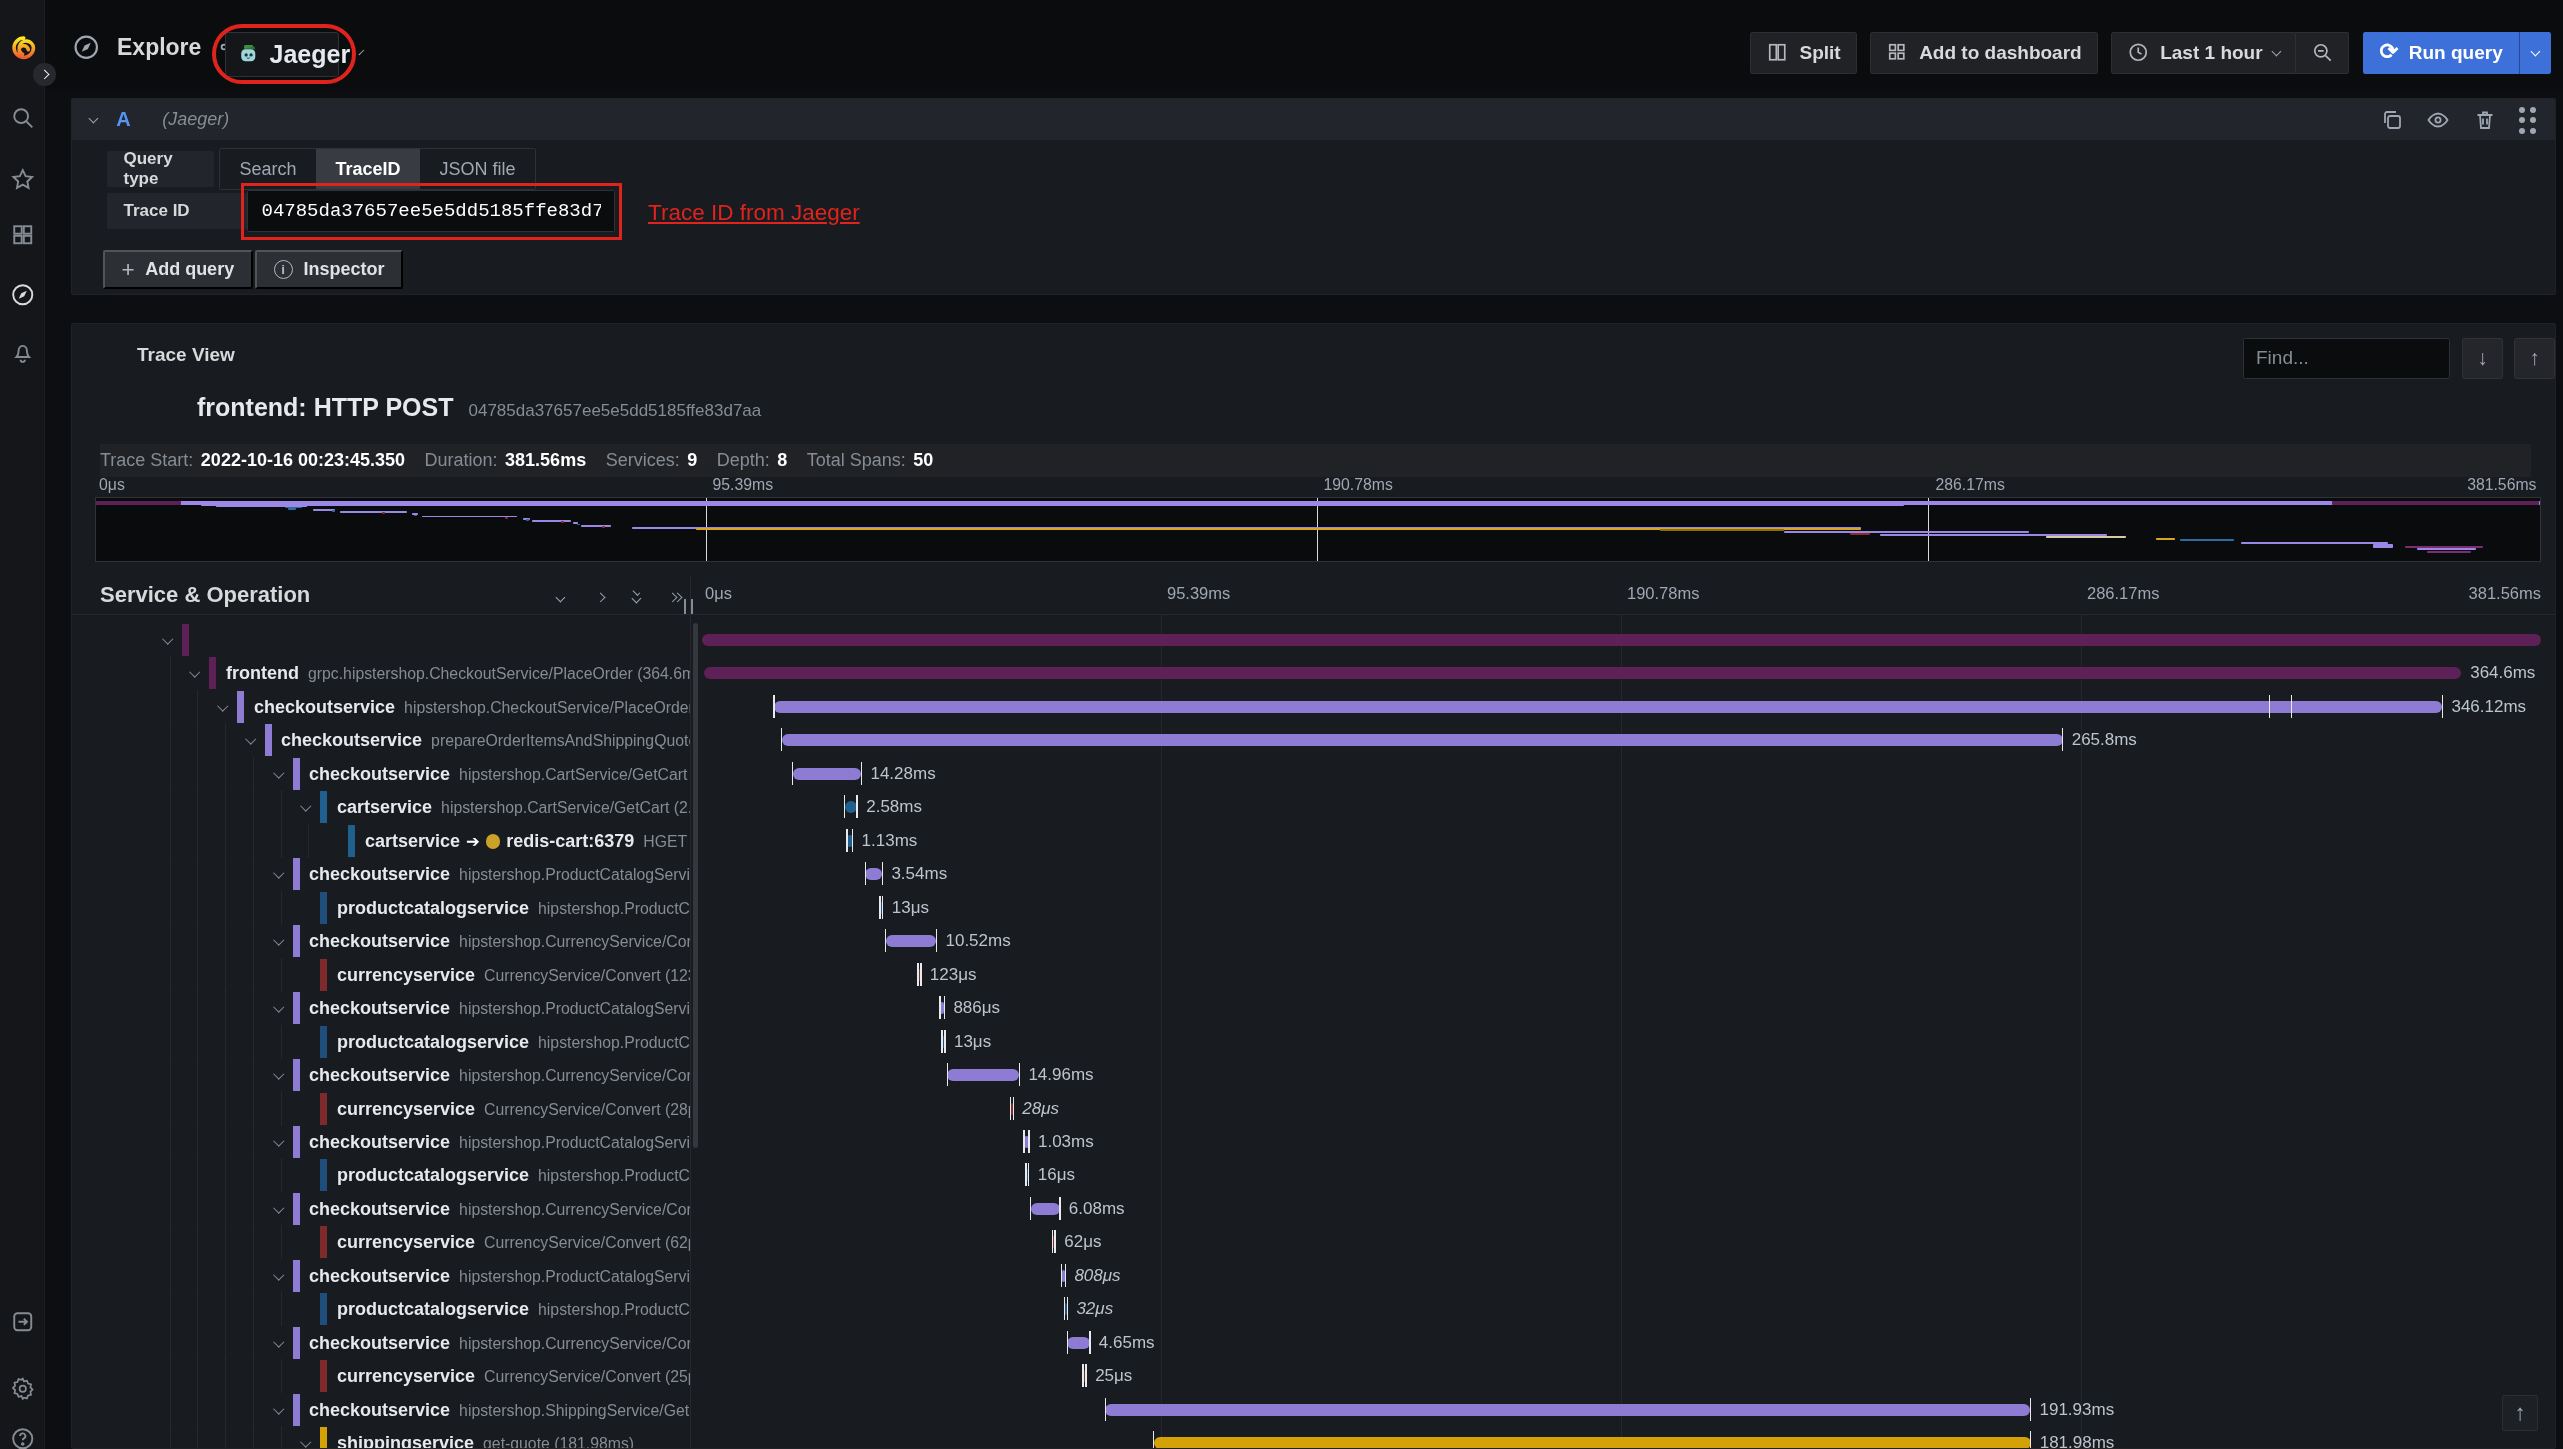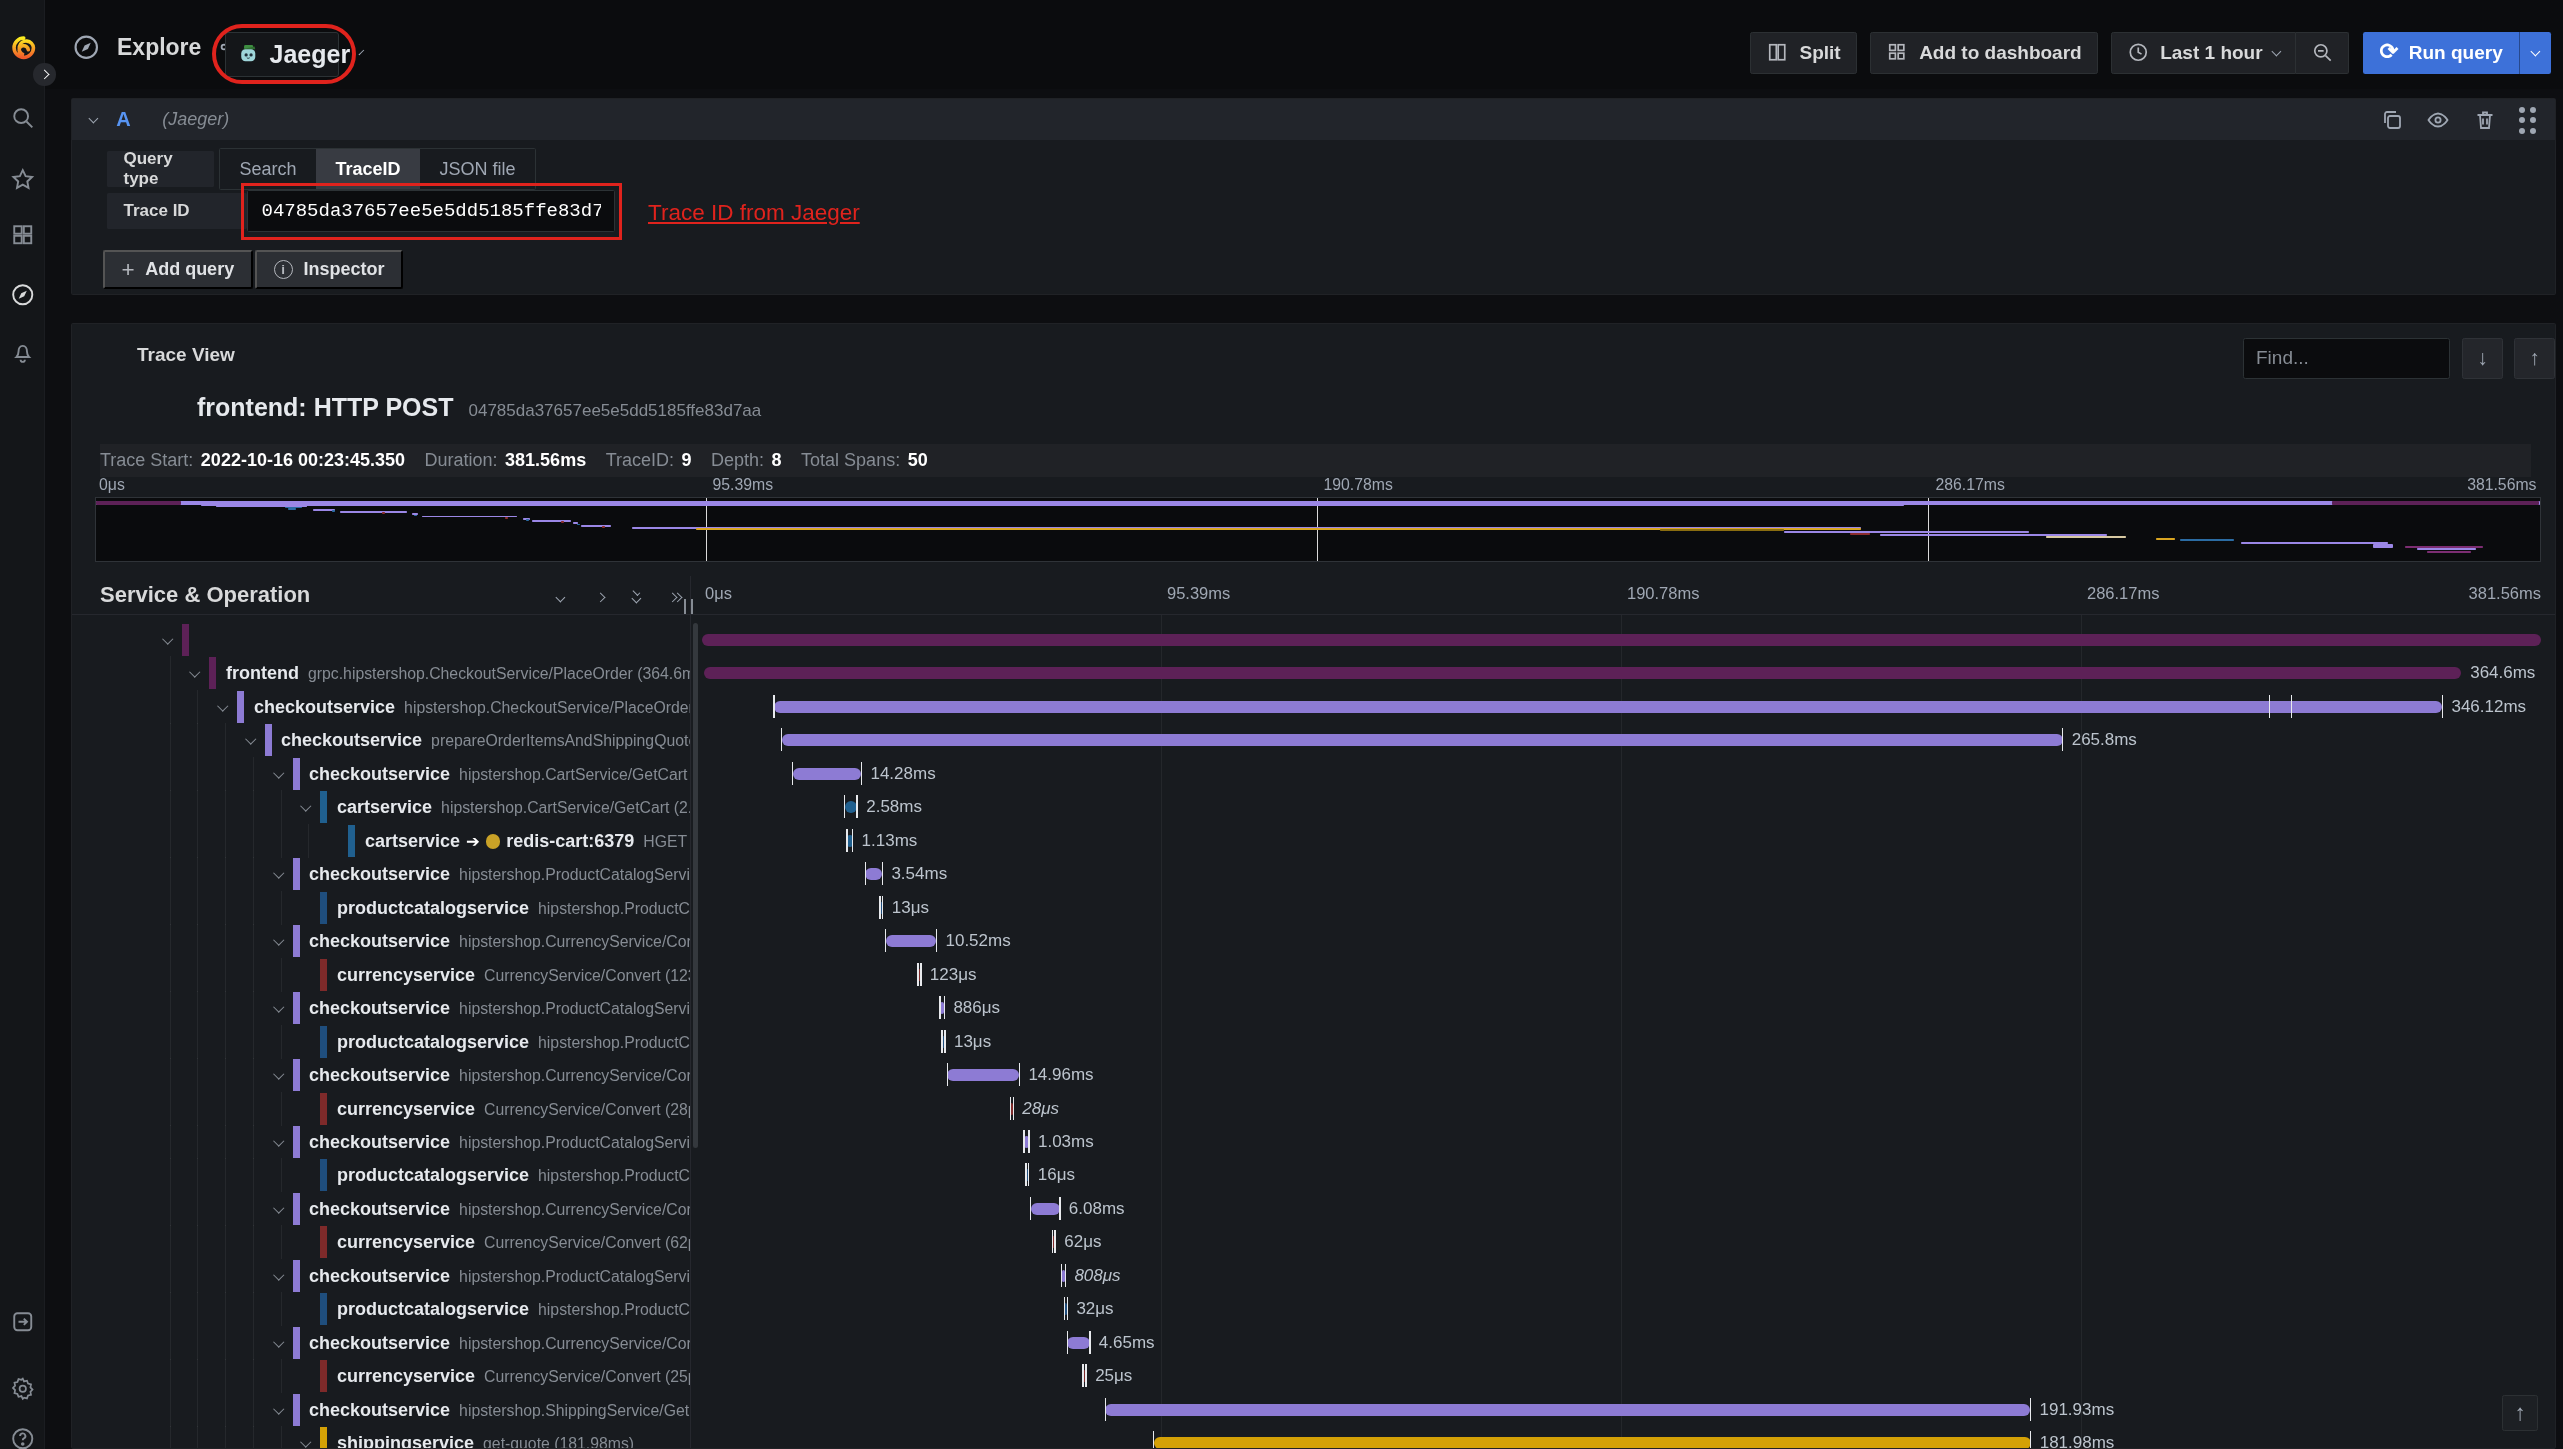--- a/index.html
+++ b/index.html
@@ -327,21 +327,21 @@
   <div id="meta-row">
       <span class="m">
         <span class="ml">Trace Start:</span>
         <span class="mv">2022-10-16 00:23:45.350</span>
       </span>
       <span class="m">
         <span class="ml">Duration:</span>
         <span class="mv">381.56ms</span>
       </span>
       <span class="m">
-        <span class="ml">TraceID:</span>
+        <span class="ml">Services:</span>
         <span class="mv">9</span>
       </span>
       <span class="m">
         <span class="ml">Depth:</span>
         <span class="mv">8</span>
       </span>
       <span class="m">
         <span class="ml">Total Spans:</span>
         <span class="mv">50</span>
       </span>
@@ -757,21 +757,21 @@
           <i class="guide" style="left: 153px;"></i>
           <i class="guide" style="left: 181px;"></i>
           <i class="guide" style="left: 209px;"></i>
           <span class="marker" style="left: 248px; background: rgb(31, 78, 125);"></span>
           <span class="rowtext" style="left: 265px;"><b>productcatalogservice</b><span class="op">hipstershop.ProductCatalogService/(</span></span>
         </div>
         <div class="srow-right">
           <div class="sbar" style="left: 19.71%; width: 0.1%; background: rgb(31, 78, 125);"></div>
           <span class="stick" style="left: calc(19.71% - 0.8px);"></span>
           <span class="stick" style="left: calc(19.87% - 0.8px);"></span>
-          <span class="slabel" style="left: calc(19.87% + 9px);">32μs</span>
+          <span class="slabel" style="left: calc(19.87% + 9px); font-style: italic;">32μs</span>
         </div>
       </div>
       <div class="srow" style="top: 703px;">
         <div class="srow-left">
           <i class="guide" style="left: 98px;"></i>
           <i class="guide" style="left: 125px;"></i>
           <i class="guide" style="left: 153px;"></i>
           <i class="guide" style="left: 181px;"></i>
           <span class="tchev" style="left: 203px;"></span>
           <span class="marker" style="left: 221px; background: rgb(141, 123, 212);"></span>

